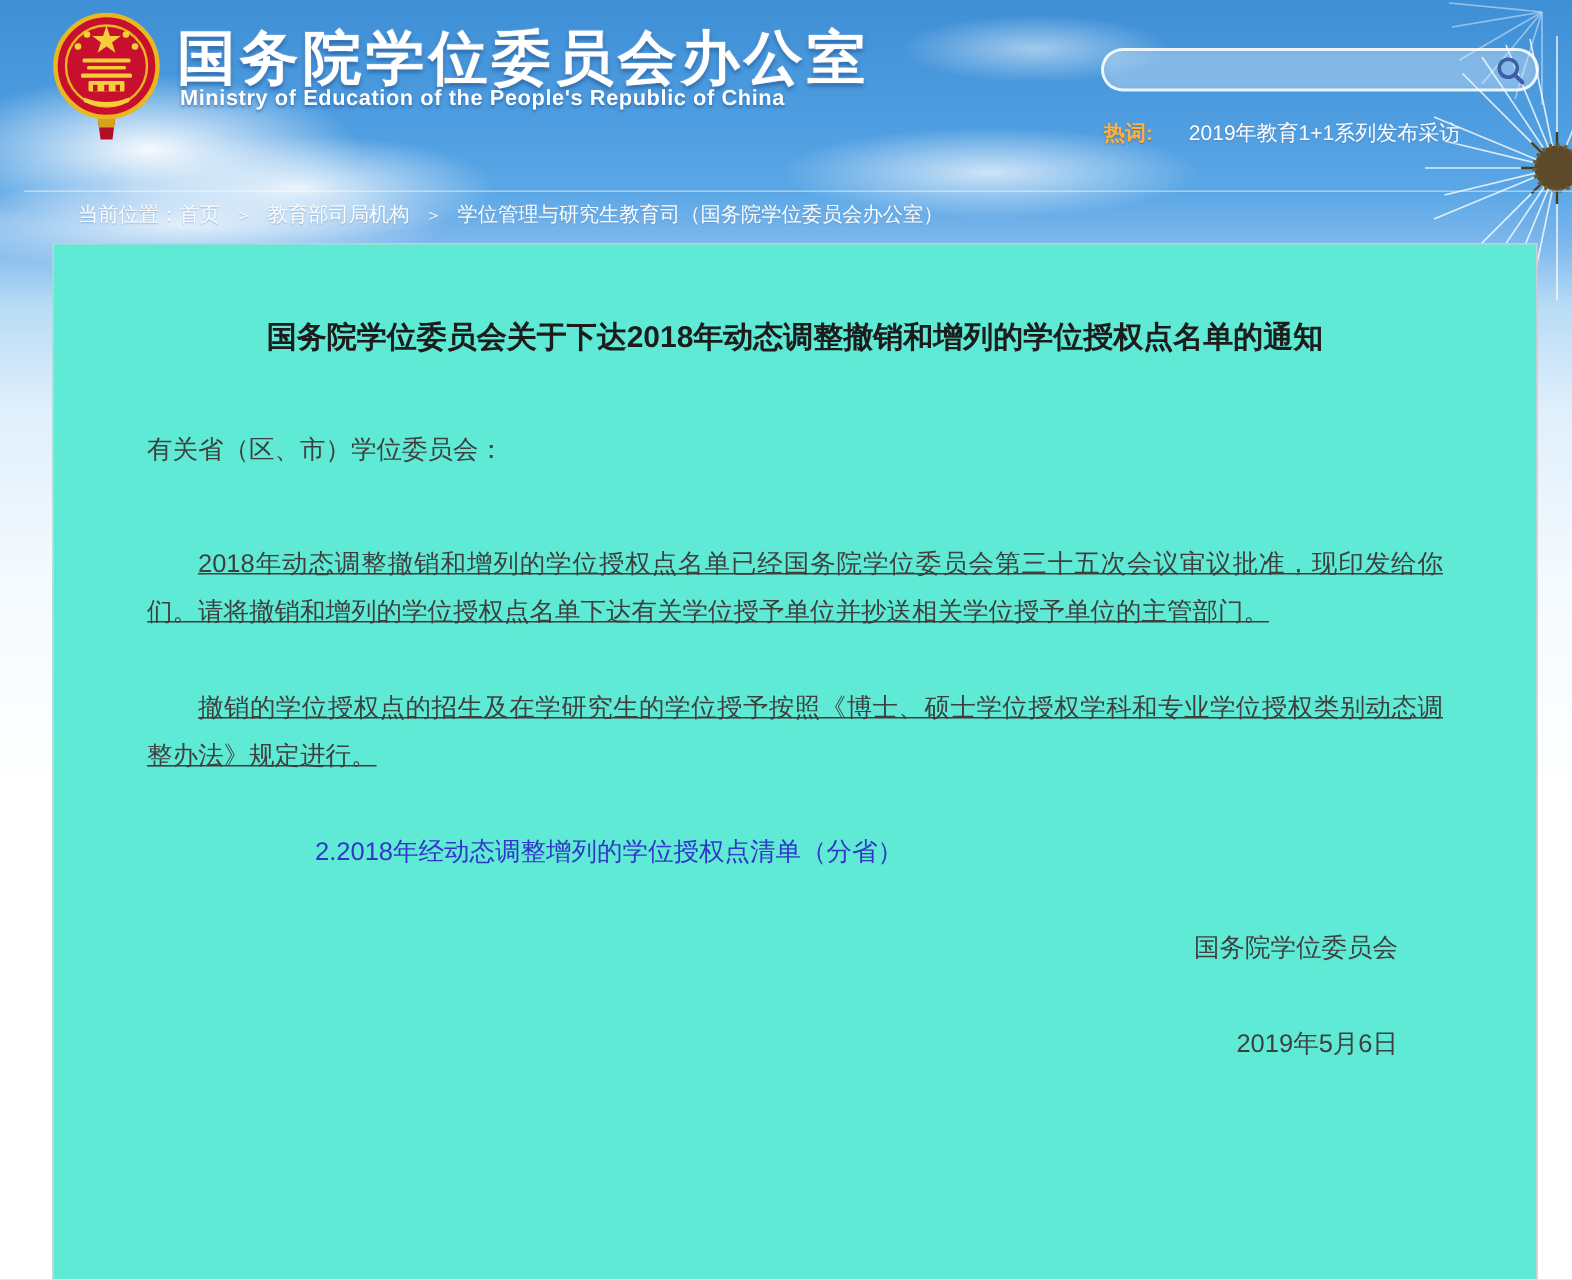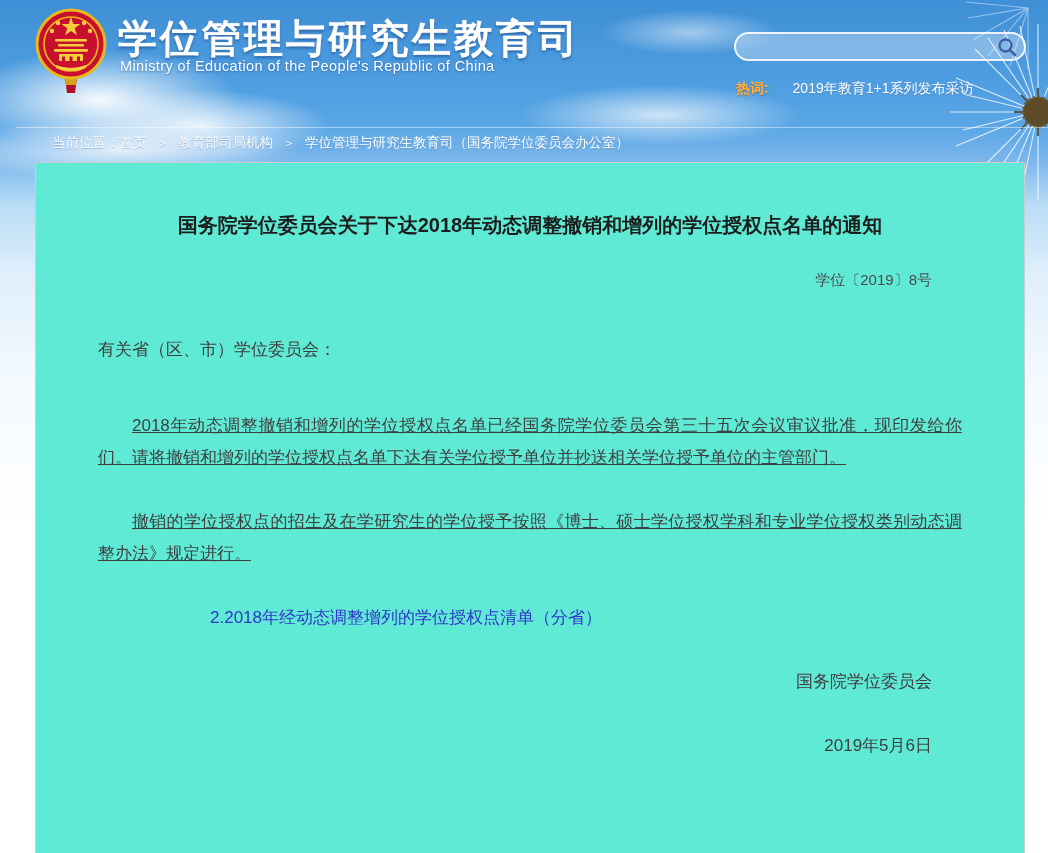--- a/index.html
+++ b/index.html
@@ -36,21 +36,21 @@
   .header { position:absolute; top:0; left:0; width:100%; height:127px; }
   .emblem { position:absolute; left:34px; top:7px; }
   .site-title {
     position:absolute; left:118px; top:12px;
     font-size:39px; font-weight:bold; color:#ffffff; letter-spacing:3px;
     text-shadow:0 2px 3px rgba(25,75,140,.65), 0 0 1px rgba(255,255,255,.9);
     white-space:nowrap;
   }
   .site-subtitle {
     position:absolute; left:120px; top:58px;
-    font-size:14.5px; font-weight:normal; color:#ffffff; letter-spacing:.4px;
+    font-size:14.5px; font-weight:bold; color:#ffffff; letter-spacing:.4px;
     text-shadow:0 1px 2px rgba(25,75,140,.6);
     white-space:nowrap;
   }
   .search-box {
     position:absolute; left:734px; top:32px; width:292px; height:29px;
     border-radius:15px;
     background:rgba(255,255,255,.32);
     border:2px solid rgba(255,255,255,.85);
     box-shadow:inset 0 0 5px rgba(110,160,215,.45);
     display:flex; align-items:center;
@@ -191,21 +191,21 @@
         <rect x="24" y="37" width="26" height="2.4" rx="1"></rect>
         <rect x="20" y="42" width="34" height="2.8" rx="1"></rect>
         <rect x="25" y="47" width="24" height="7" rx="1"></rect>
         <rect x="28" y="49.5" width="3" height="4.5" fill="#c8102e"></rect>
         <rect x="35.5" y="49.5" width="3" height="4.5" fill="#c8102e"></rect>
         <rect x="43" y="49.5" width="3" height="4.5" fill="#c8102e"></rect>
         <path d="M22 58 Q37 64 52 58 L52 61 Q37 67 22 61 Z"></path>
       </g>
     </svg>
 
-    <div class="site-title">学位管理与研究生教育司</div>
+    <div class="site-title">国务院学位委员会办公室</div>
     <div class="site-subtitle">Ministry of Education of the People's Republic of China</div>
 
     <div class="search-box">
       <input class="search-input" type="text" style="">
       <button class="search-btn">
         <svg width="20" height="20" viewBox="0 0 20 20">
           <circle cx="8.5" cy="8.5" r="6" fill="none" stroke="#3c5fa5" stroke-width="2.4"></circle>
           <line x1="13" y1="13" x2="18" y2="18" stroke="#3c5fa5" stroke-width="2.6" stroke-linecap="round"></line>
         </svg>
       </button>
@@ -217,21 +217,20 @@
     </div>
   </div>
 
   <div class="breadcrumb-bar">
     <span>当前位置：</span><a href="#">首页</a><span class="sep">＞</span><a href="#">教育部司局机构</a><span class="sep">＞</span><span>学位管理与研究生教育司（国务院学位委员会办公室）</span>
   </div>
 
   <div class="content-box">
     <h1 class="doc-title">国务院学位委员会关于下达2018年动态调整撤销和增列的学位授权点名单的通知</h1>
 
-    <div class="doc-number">学位〔2019〕8号</div>
 
     <p class="addressee">有关省（区、市）学位委员会：</p>
 
     <p class="para">2018年动态调整撤销和增列的学位授权点名单已经国务院学位委员会第三十五次会议审议批准，现印发给你们。请将撤销和增列的学位授权点名单下达有关学位授予单位并抄送相关学位授予单位的主管部门。</p>
 
     <p class="para">撤销的学位授权点的招生及在学研究生的学位授予按照《博士、硕士学位授权学科和专业学位授权类别动态调整办法》规定进行。</p>
 
 
     <p class="attach-line2">
       <a class="attach-link" href="#">2.2018年经动态调整增列的学位授权点清单（分省）</a>

